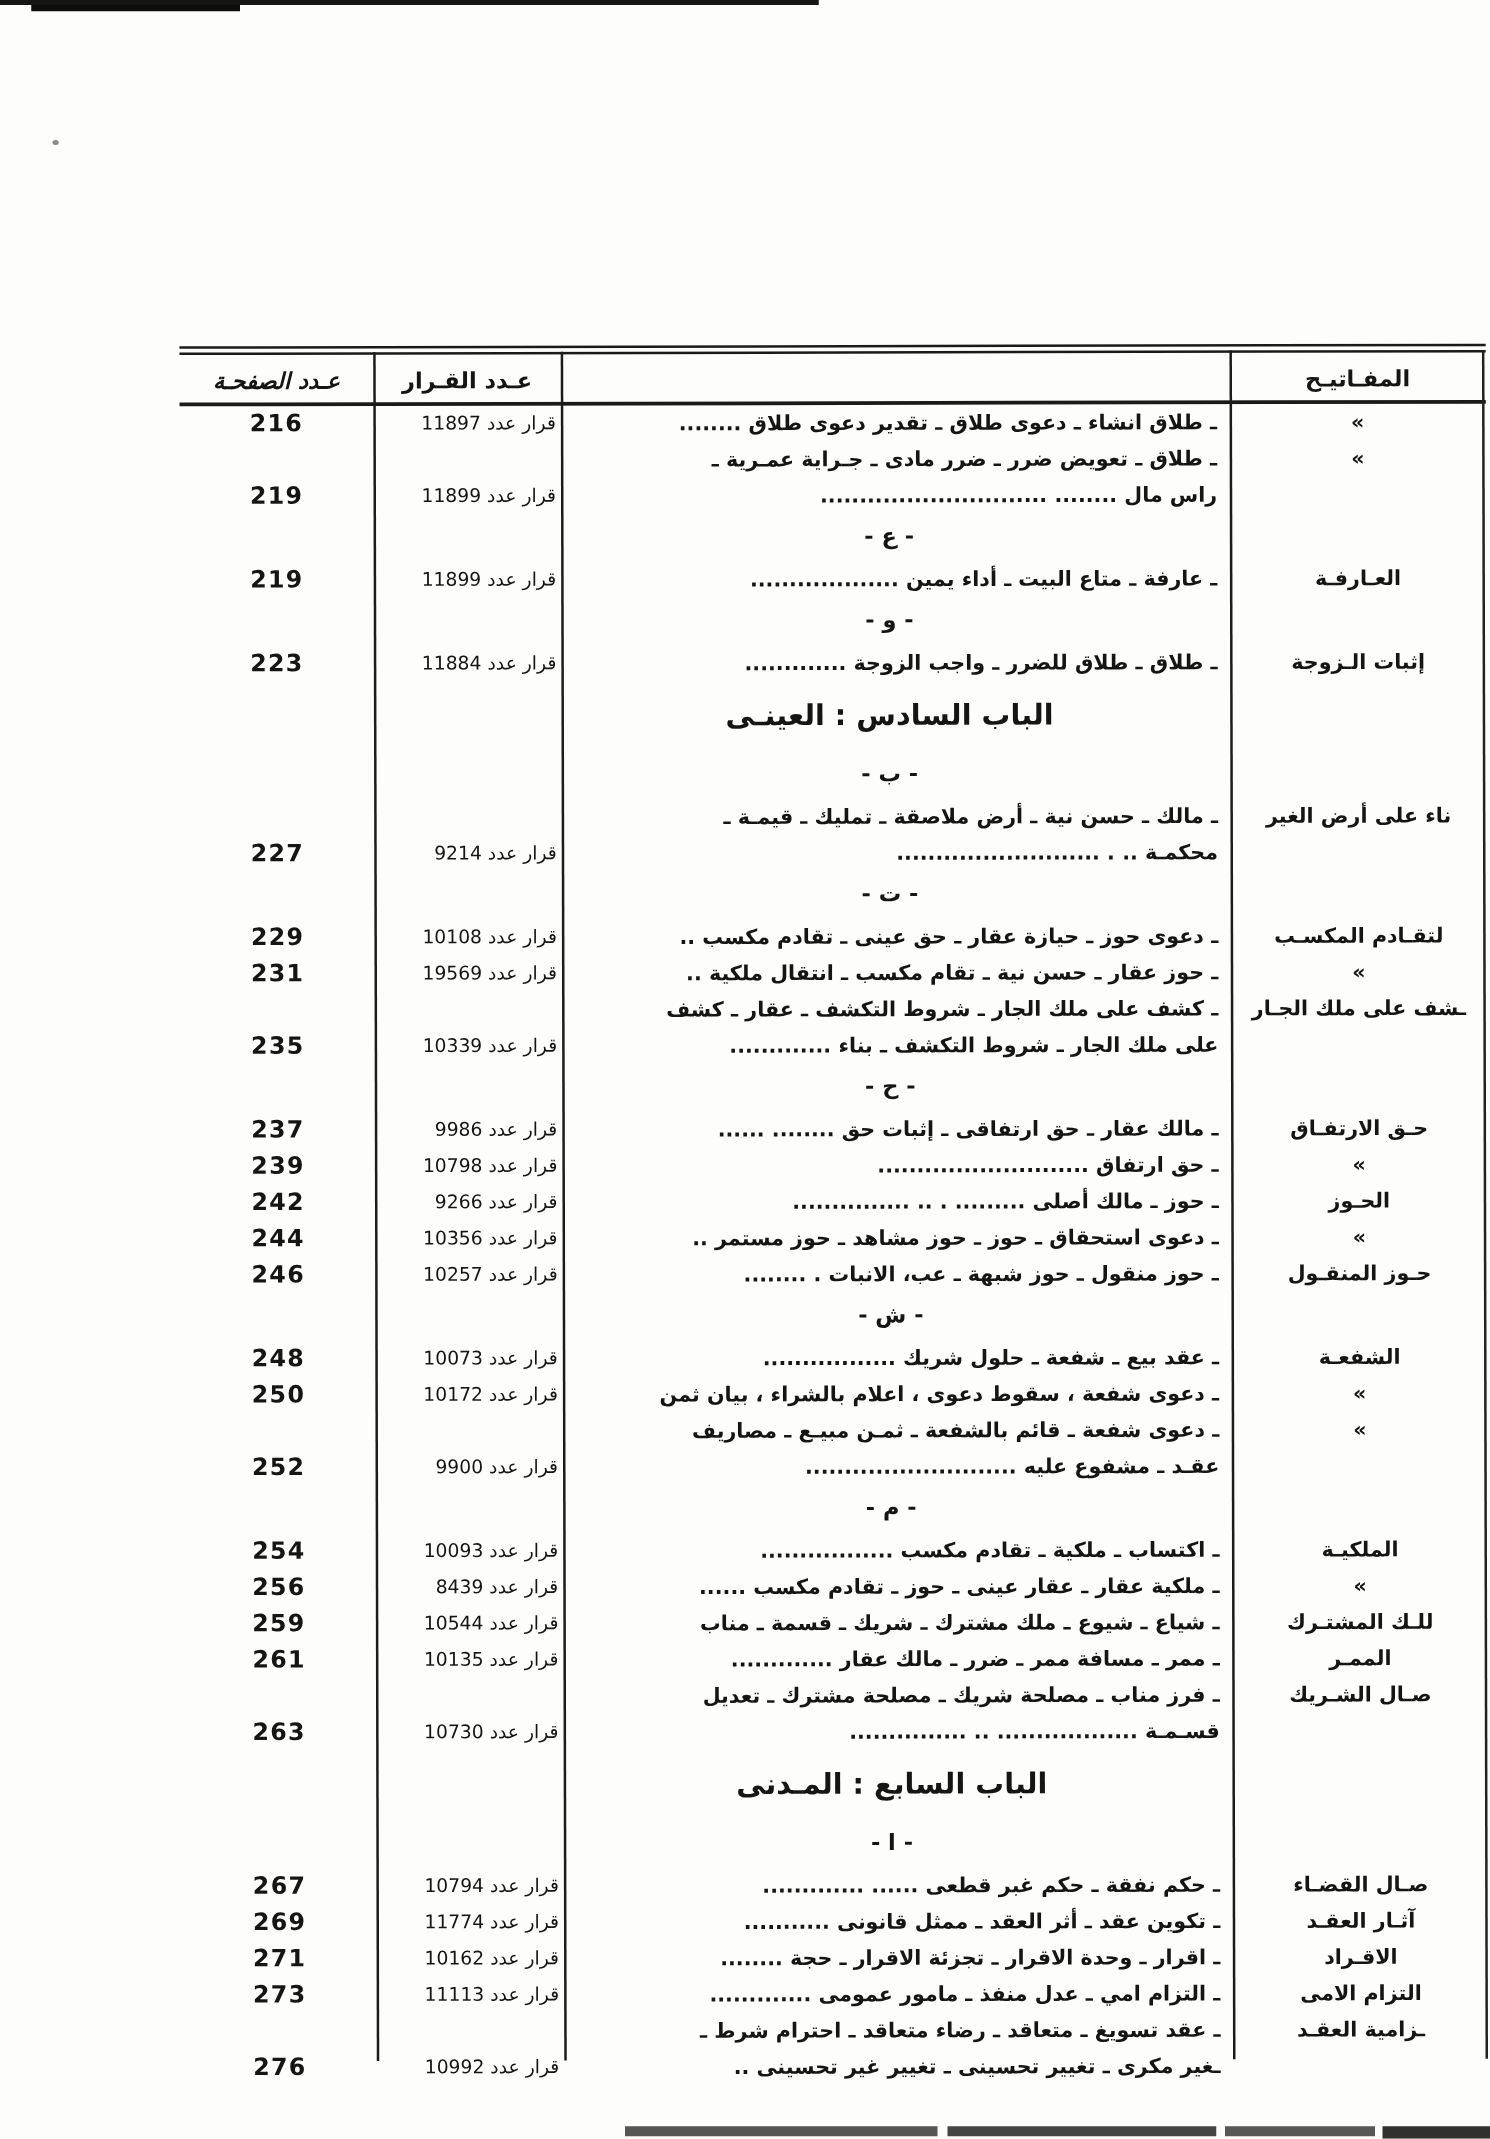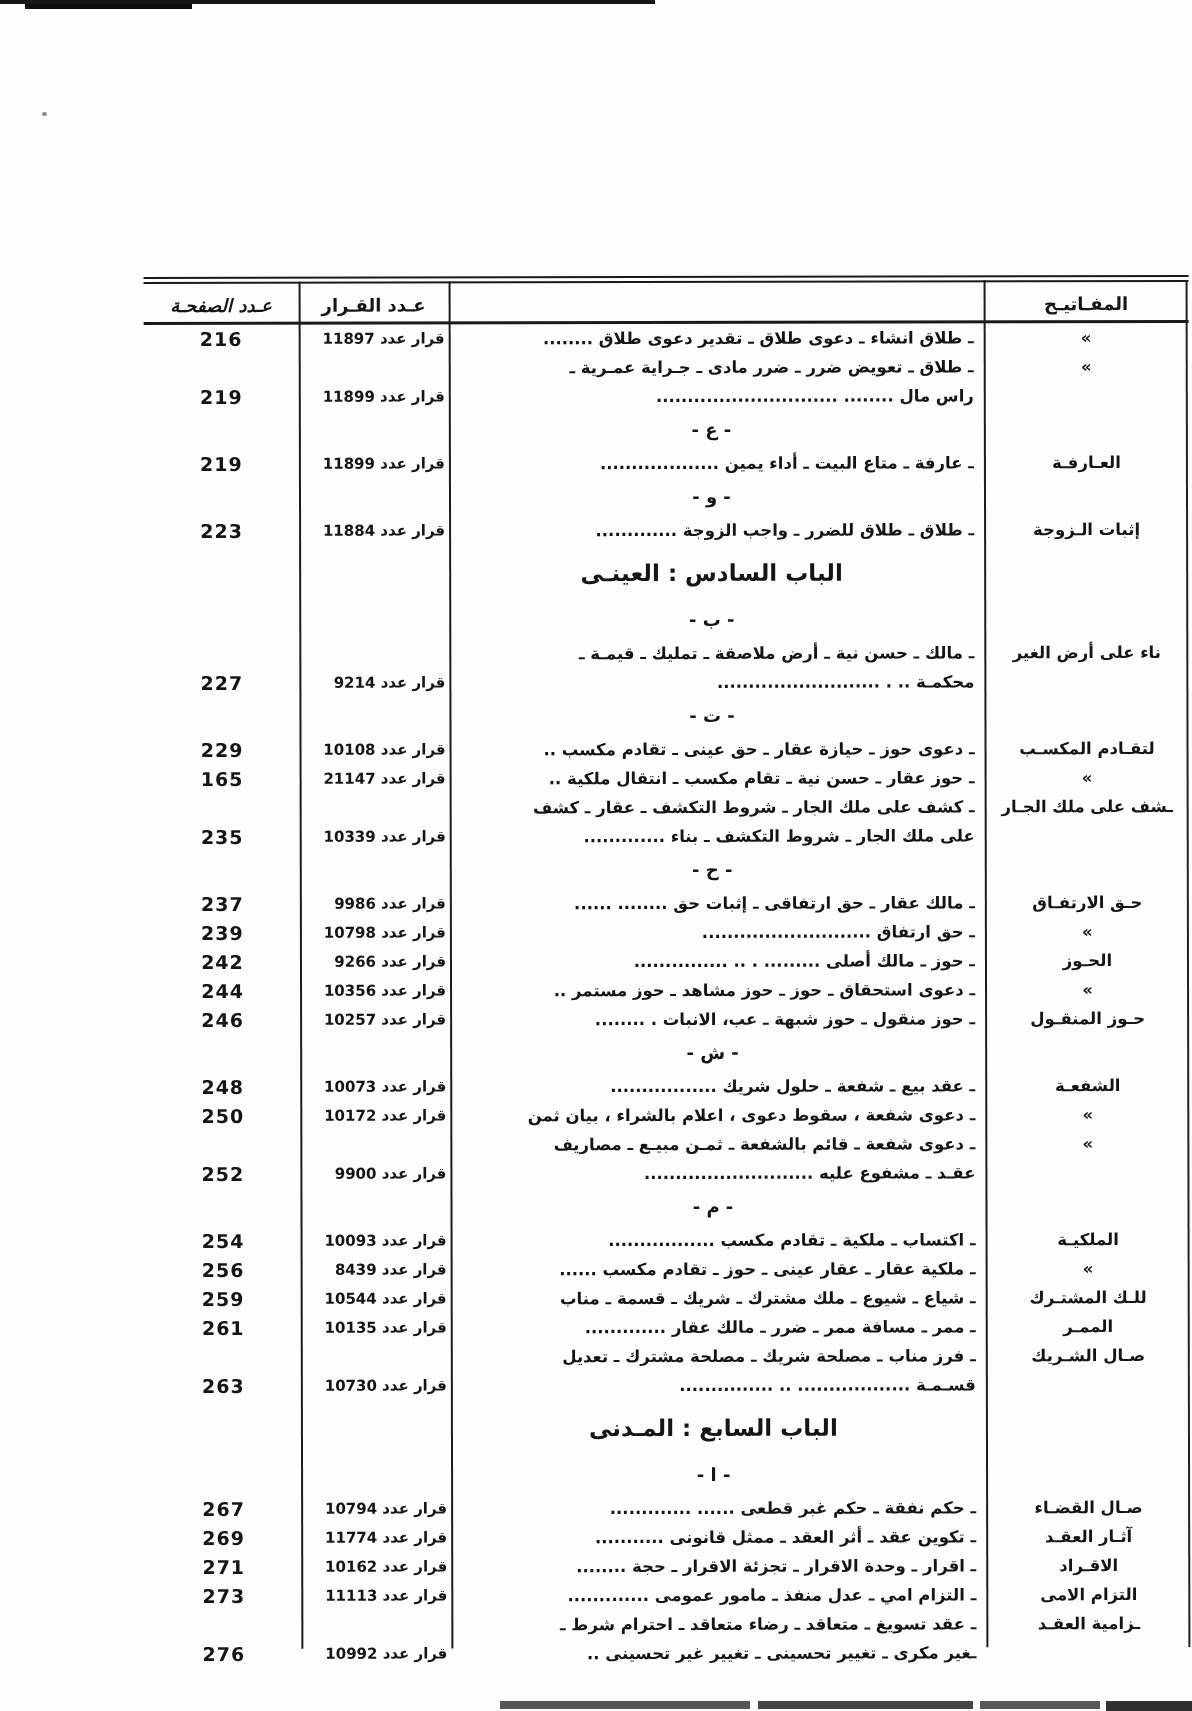--- a/index.html
+++ b/index.html
@@ -57,21 +57,21 @@
   .row.section { height: 38px; line-height: 38px; }
   .row.chapter { height: 56px; line-height: 56px; }
 
   .c-page {
     width: 155px; text-align: center; direction: ltr;
     font-size: 19px; font-weight: 700; letter-spacing: 1px;
   }
   .c-dec {
     width: 150px; box-sizing: border-box; padding-right: 4px;
     direction: rtl; text-align: right;
-    font-size: 15px; font-weight: 700; white-space: nowrap; overflow: hidden;
+    font-size: 15px; font-weight: 400; white-space: nowrap; overflow: hidden;
   }
   .c-content {
     width: 535px; box-sizing: border-box; padding-right: 10px; padding-left: 4px;
     direction: rtl; text-align: right;
     font-size: 16.5px; font-weight: 700; white-space: nowrap; overflow: hidden;
   }
   .c-keys {
     flex: 1; direction: rtl; text-align: center;
     font-size: 16.5px; font-weight: 700; white-space: nowrap; overflow: hidden;
   }
@@ -179,22 +179,22 @@
         <div class="c-content">- ت -</div>
         <div class="c-keys"></div>
       </div>
       <div class="row entry">
         <div class="c-page">229</div>
         <div class="c-dec">قرار عدد 10108</div>
         <div class="c-content">ـ دعوى حوز ـ حيازة عقار ـ حق عينى ـ تقادم مكسب ..</div>
         <div class="c-keys">لتقـادم المكسـب</div>
       </div>
       <div class="row entry">
-        <div class="c-page">165</div>
-        <div class="c-dec">قرار عدد 21147</div>
+        <div class="c-page">231</div>
+        <div class="c-dec">قرار عدد 19569</div>
         <div class="c-content">ـ حوز عقار ـ حسن نية ـ تقام مكسب ـ انتقال ملكية ..</div>
         <div class="c-keys">»</div>
       </div>
       <div class="row entry">
         <div class="c-page"></div>
         <div class="c-dec"></div>
         <div class="c-content">ـ كشف على ملك الجار ـ شروط التكشف ـ عقار ـ كشف</div>
         <div class="c-keys">ـشف على ملك الجـار</div>
       </div>
       <div class="row entry">

